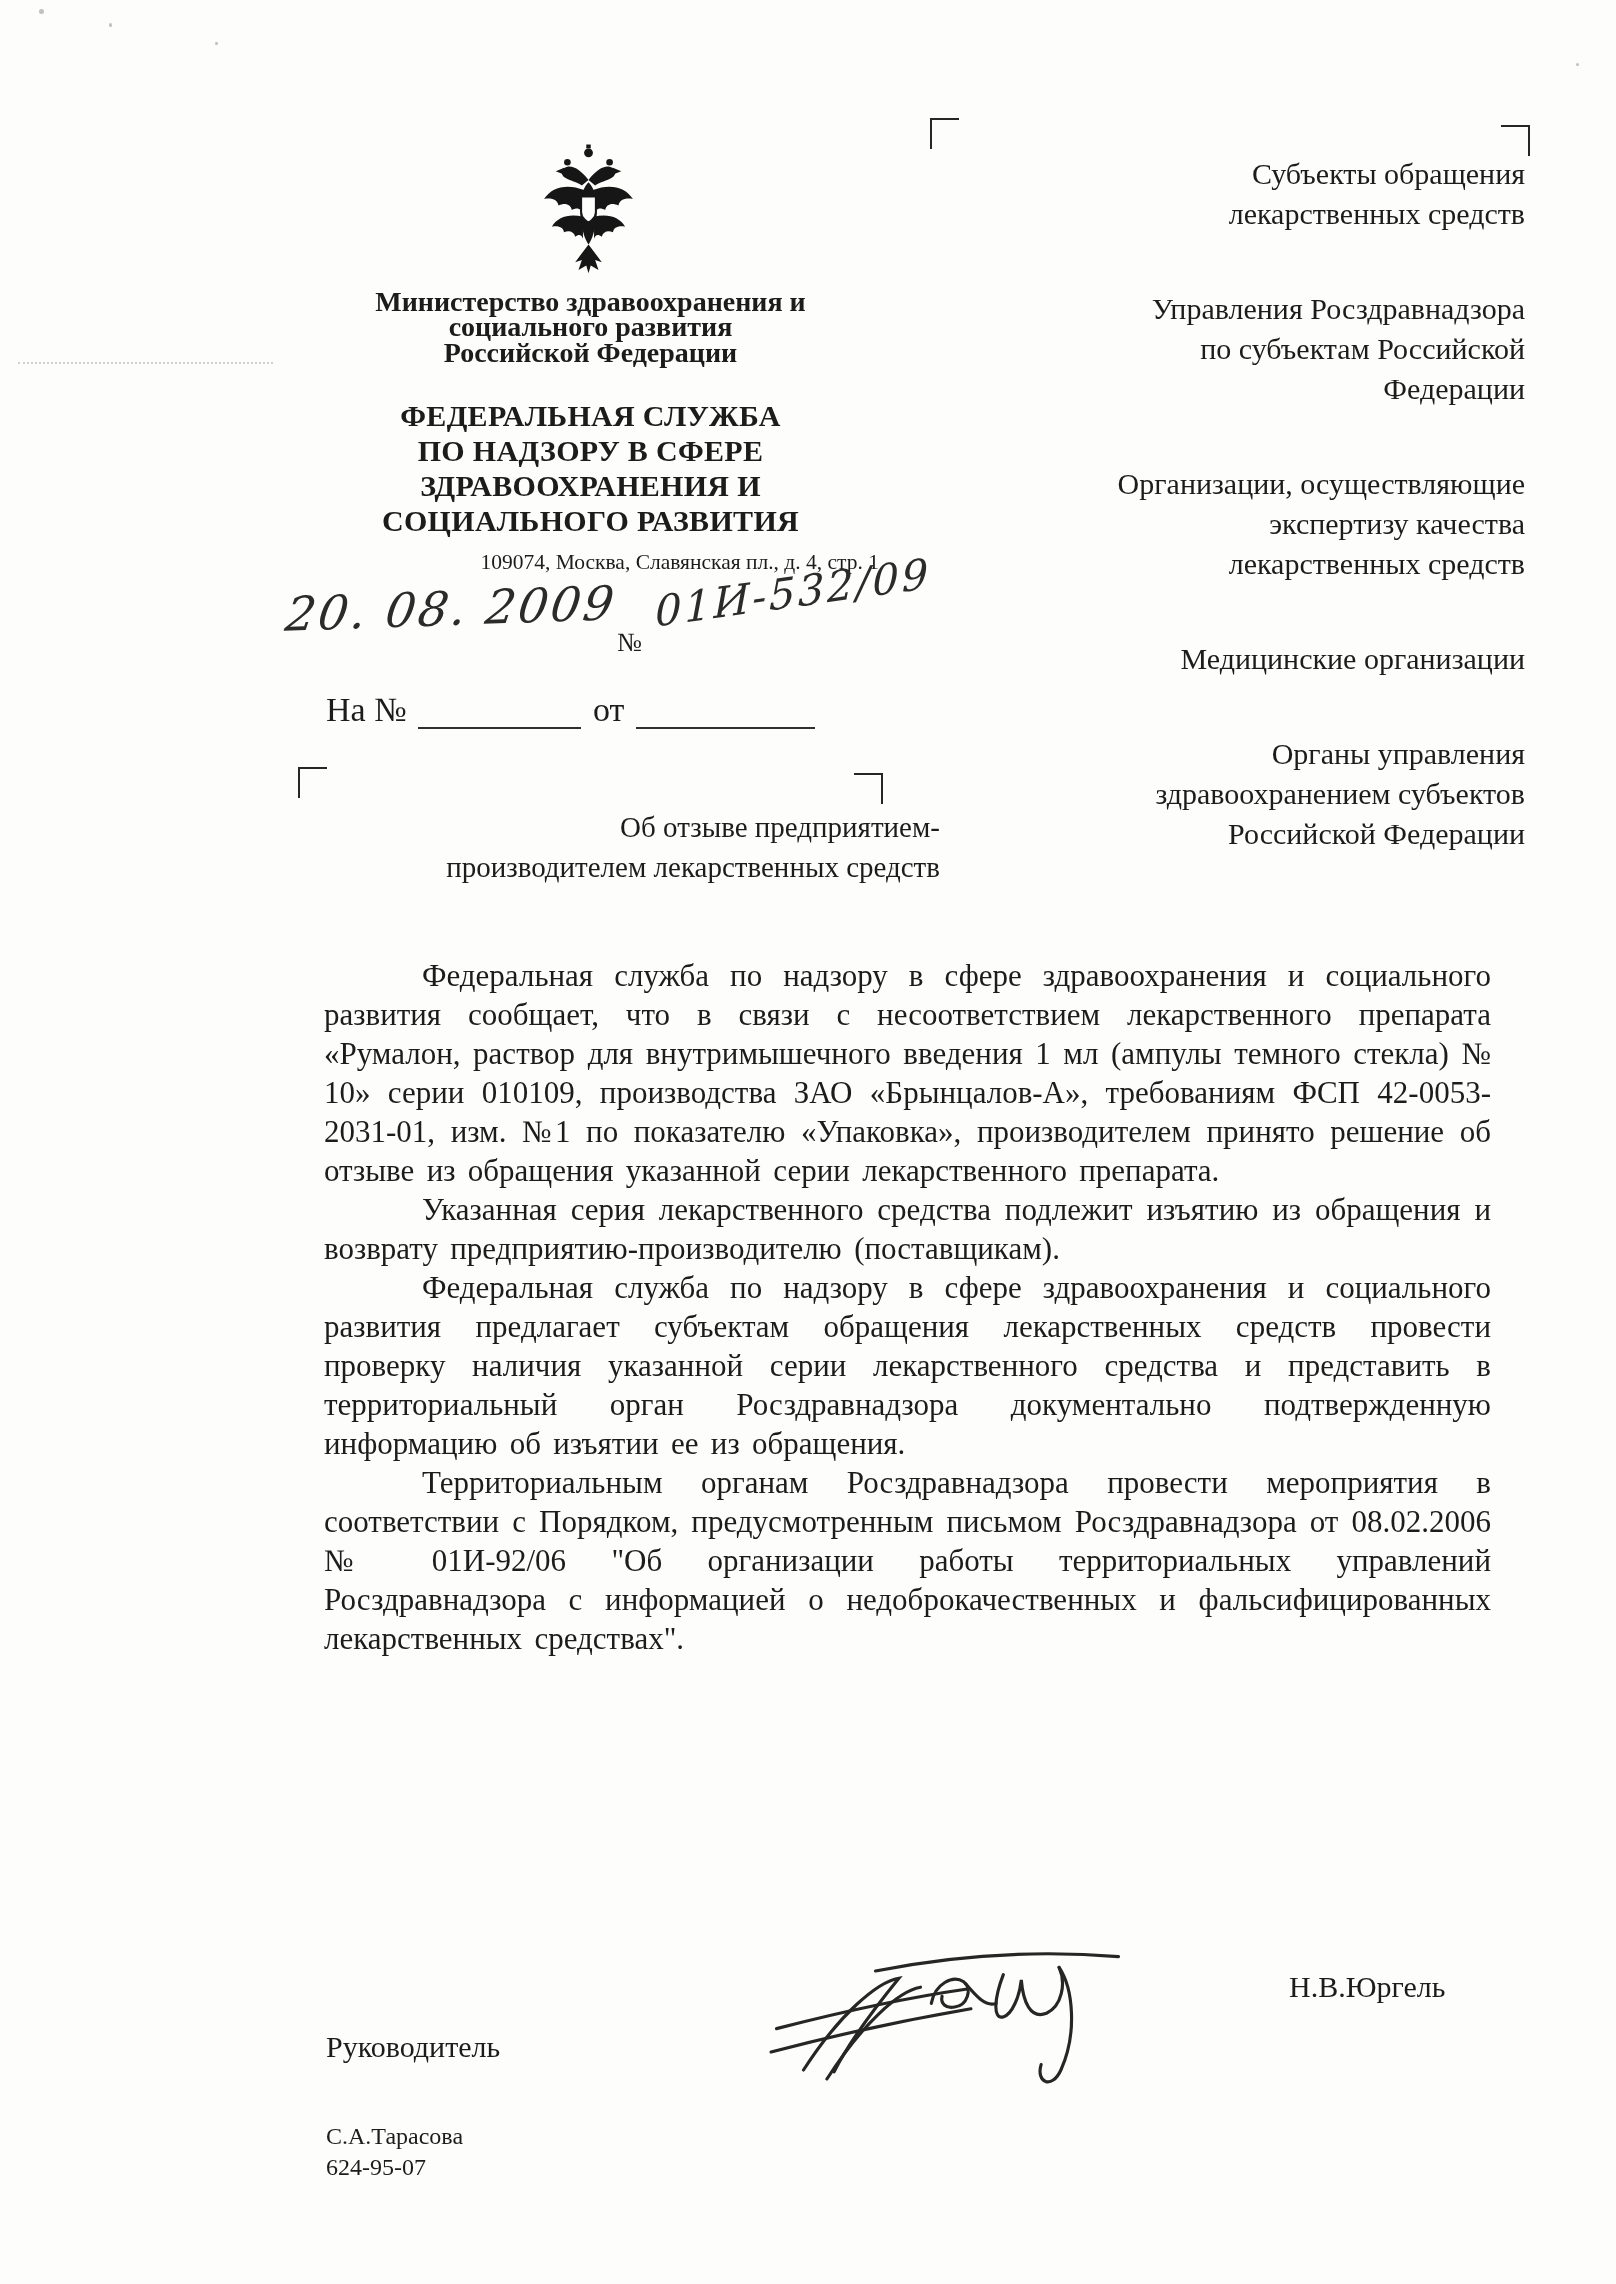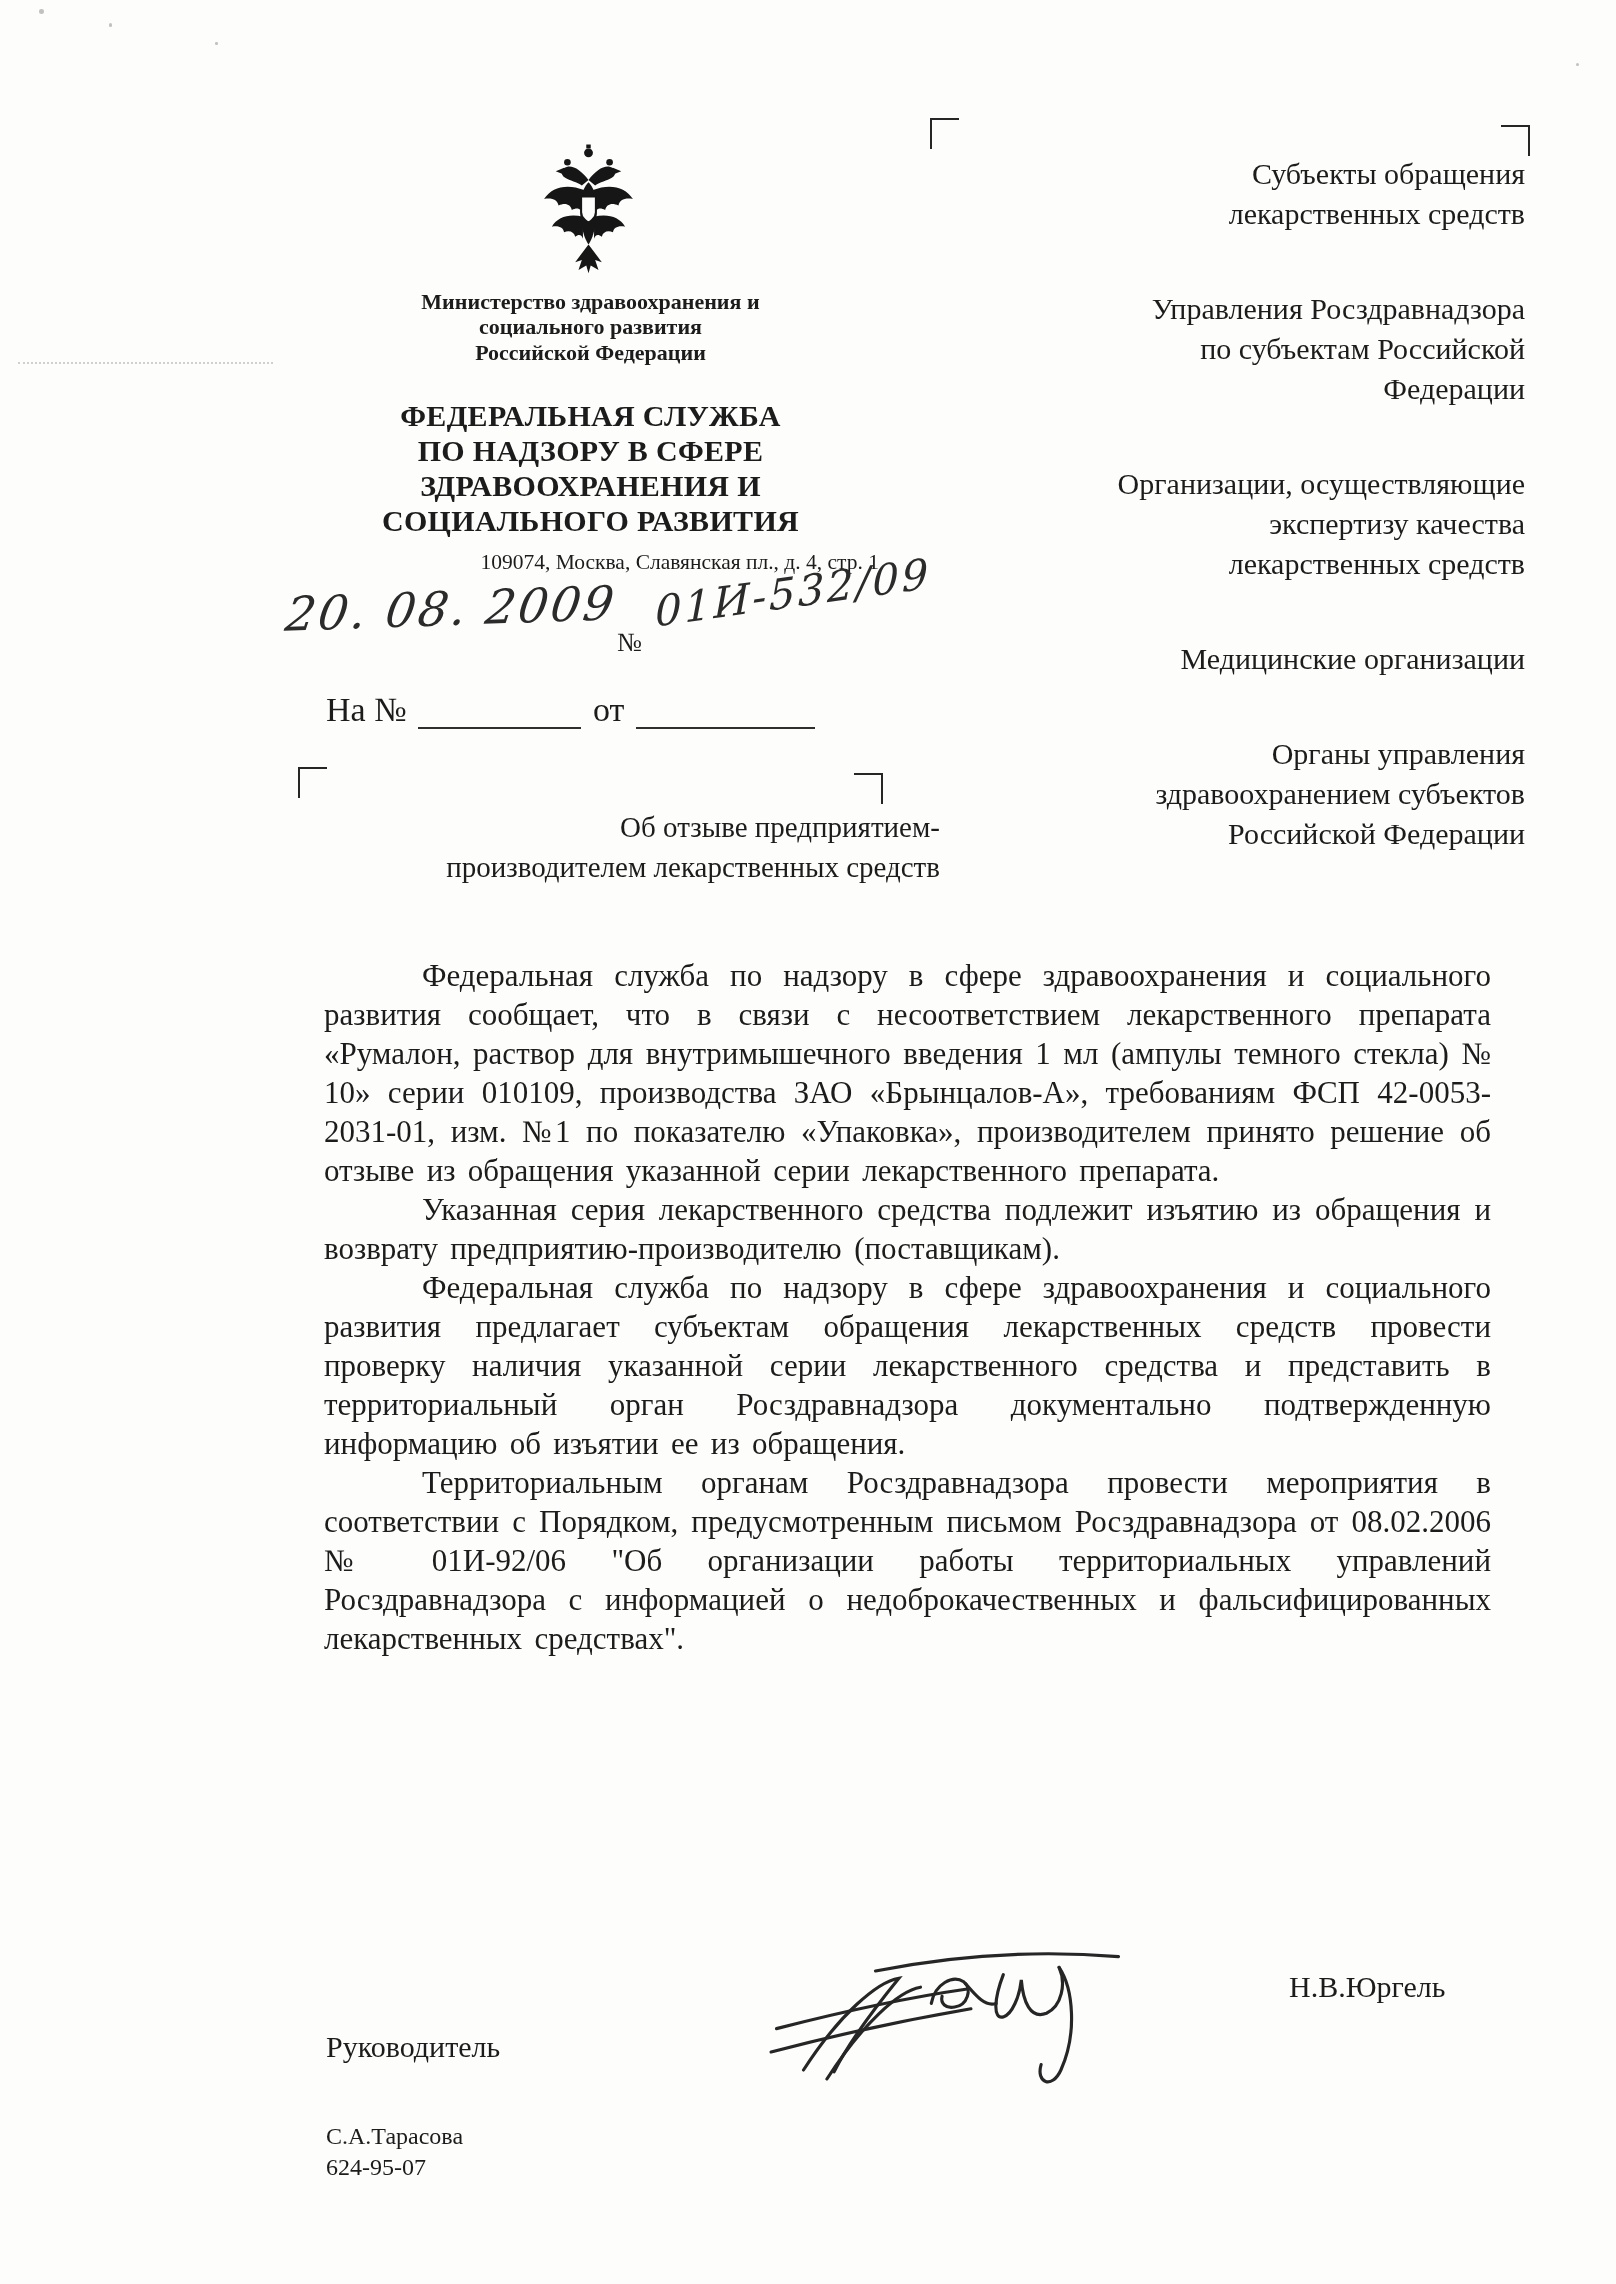--- a/index.html
+++ b/index.html
@@ -16,21 +16,21 @@
   .pre { white-space:pre-line;text-align:right; }
 
   
   .speck { position:absolute; background:#8f8f8f; border-radius:50%; opacity:.55; }
   .dotted-artifact { position:absolute; left:18px; top:362px; width:255px; border-top:2px dotted #c6c6c3; opacity:.8; }
 
   
   .emblem { position:absolute; left:533px; top:143px; width:111px; height:134px; }
   .ministry {
     position:absolute; left:348px; top:289px; width:485px;
-    text-align:center; font-weight:bold; font-size:22px; line-height:25.4px;
+    text-align:center; font-weight:bold; font-size:28px; line-height:25.4px;
   }
   .agency {
     position:absolute; left:335px; top:398px; width:511px;
     text-align:center; font-weight:bold; font-size:30px; line-height:35px; letter-spacing:0.3px;
   }
   .address-block {
     position:absolute; left:303px; top:548px; width:576px;
     text-align:right; font-size:21.5px; line-height:29px;
   }
 

